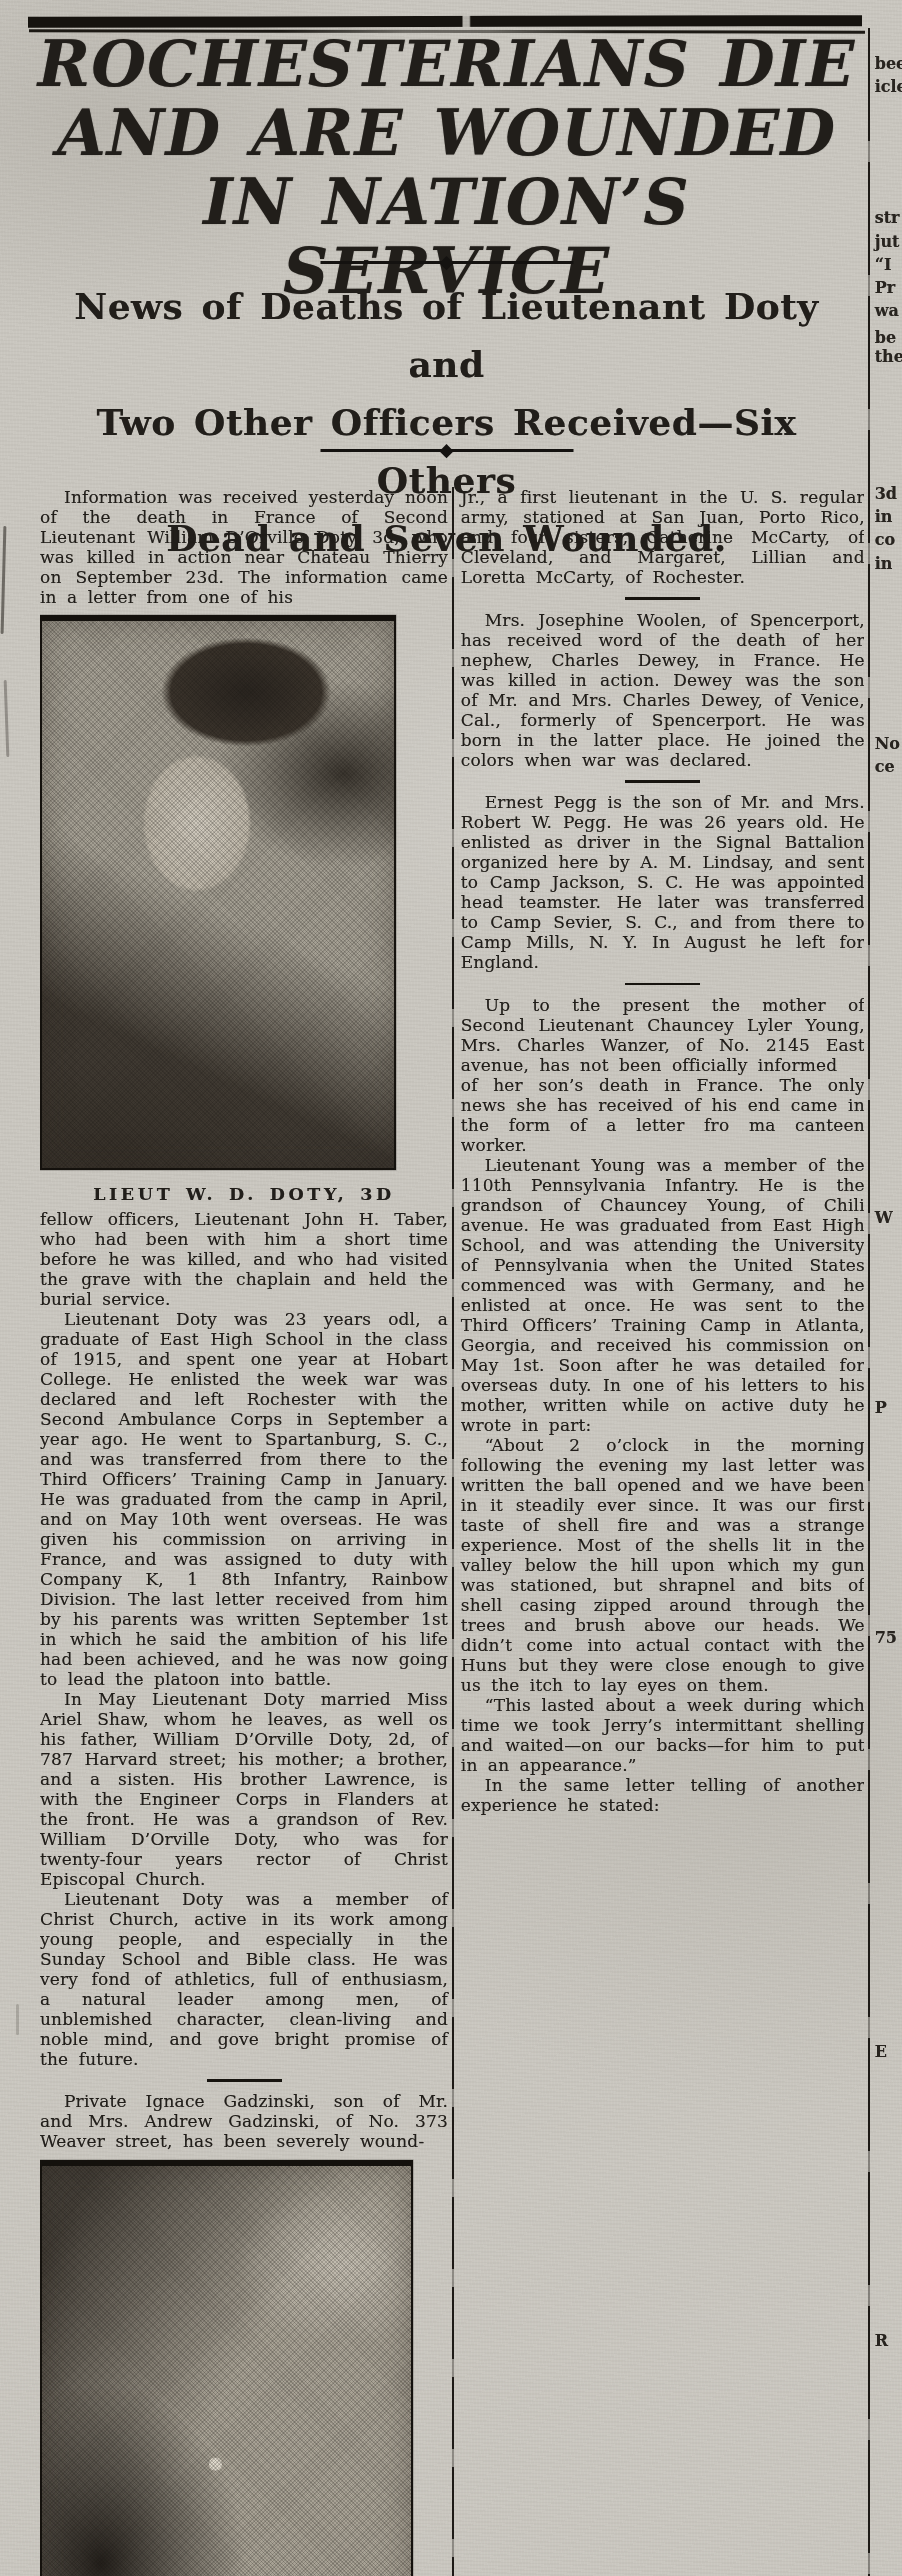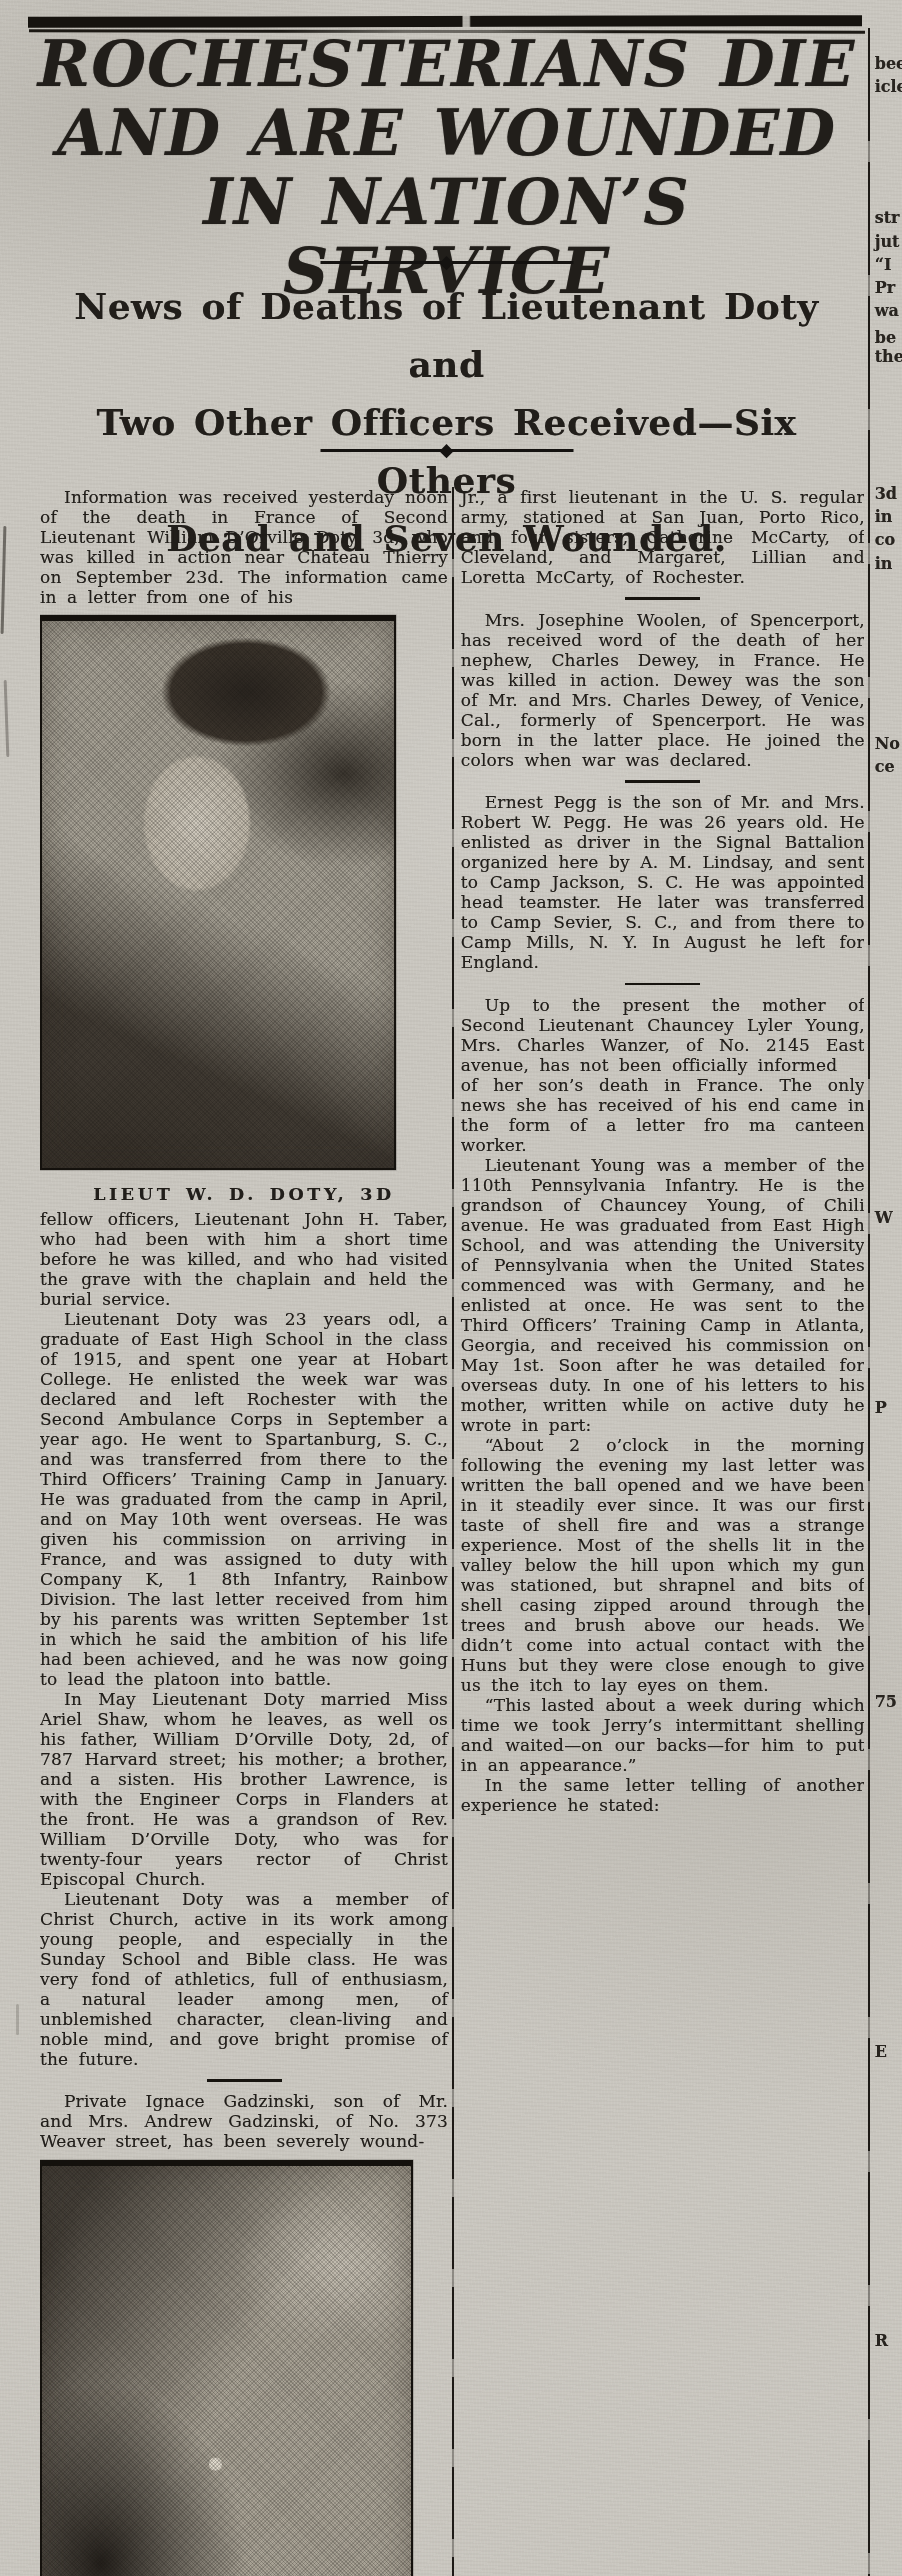--- a/index.html
+++ b/index.html
@@ -158,21 +158,21 @@
     <span class="edge-frag" style="top: 300px;">be</span>
     <span class="edge-frag" style="top: 319px;">the</span>
     <span class="edge-frag" style="top: 456px;">3d</span>
     <span class="edge-frag" style="top: 479px;">in</span>
     <span class="edge-frag" style="top: 502px;">co</span>
     <span class="edge-frag" style="top: 526px;">in</span>
     <span class="edge-frag" style="top: 706px; text-align: right;">No</span>
     <span class="edge-frag" style="top: 729px;">ce</span>
     <span class="edge-frag" style="top: 1180px;">W</span>
     <span class="edge-frag" style="top: 1370px;">P</span>
-    <span class="edge-frag" style="top: 1664px;">75</span>
+    <span class="edge-frag" style="top: 1600px;">75</span>
     <span class="edge-frag" style="top: 2014px;">E</span>
     <span class="edge-frag" style="top: 2303px;">R</span>
   </div>
 
 <div class="left-streak streak-a"></div>
 <div class="left-streak streak-b"></div>
 <div class="left-streak streak-c"></div>
 
 
 </body></html>

